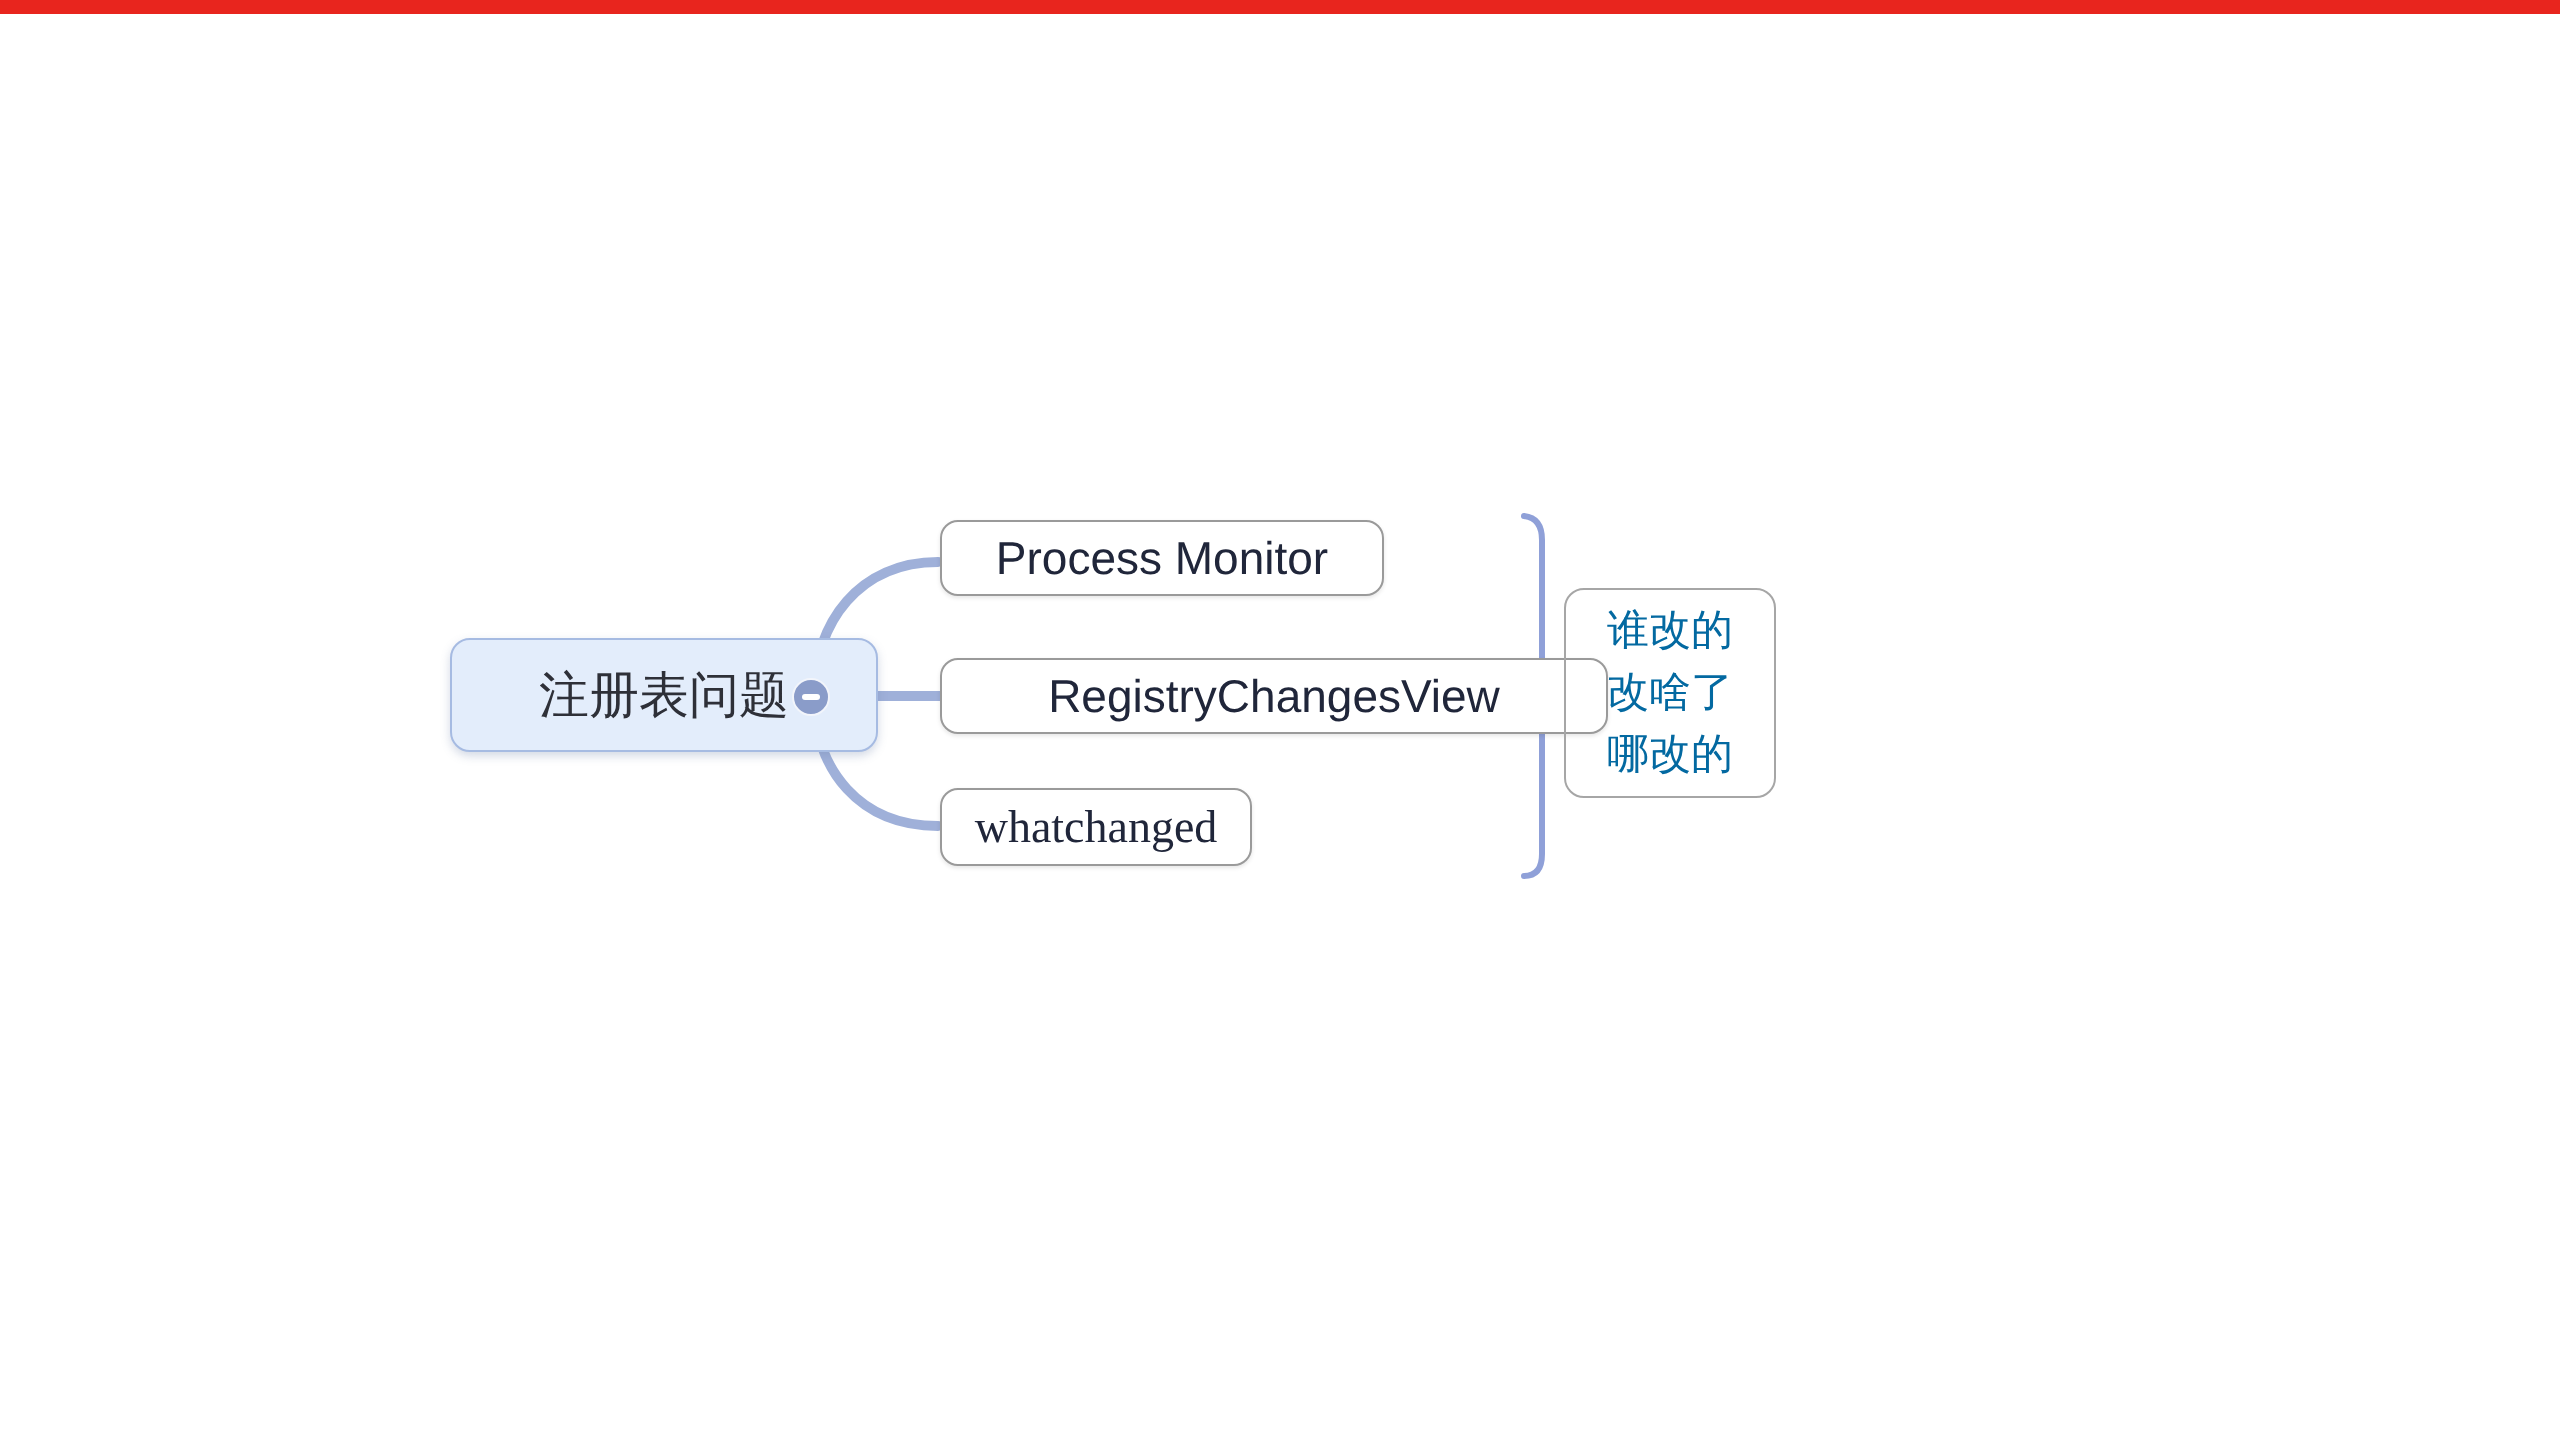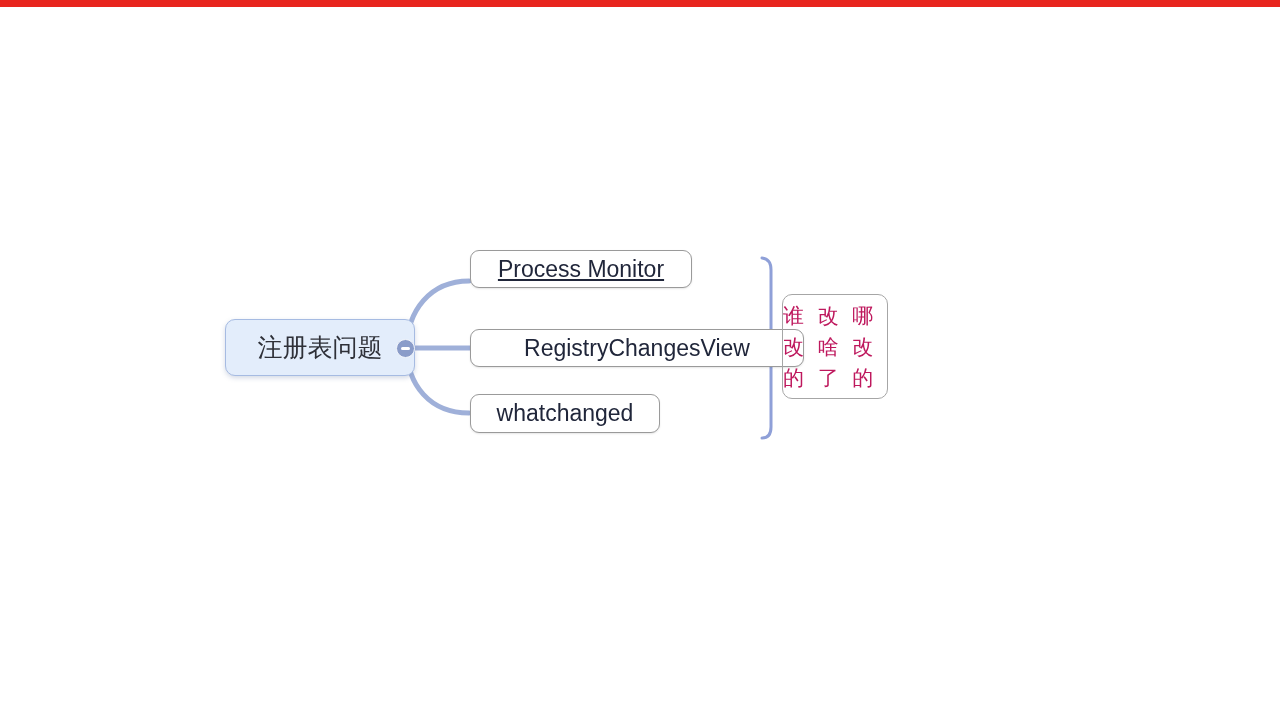--- a/index.html
+++ b/index.html
@@ -21,49 +21,49 @@
     pointer-events: none;
   }
   .node {
     position: absolute;
     display: flex; align-items: center; justify-content: center;
     box-sizing: border-box;
     white-space: nowrap;
     cursor: default;
   }
   .root-node {
-    left: 225px; top: 319px; width: 190px; height: 57px;
+    left: 225px; top: 319px; width: 214px; height: 57px;
     background: #e3edfb;
     border: 1.5px solid #a6bbe2;
     border-radius: 10px;
     font-size: 25px;
     color: #2e3038;
     box-shadow: 0 2px 5px rgba(110, 130, 170, 0.30);
   }
   .child-node {
     background: #ffffff;
     border: 1px solid #9a9a9a;
     border-radius: 9px;
     font-size: 23px;
     color: #20263a;
     box-shadow: 0 1px 2px rgba(0,0,0,0.10);
   }
-  .child-1 { left: 470px; top: 250px; width: 222px; height: 38px; text-decoration: underline; }
+  .child-1 { left: 470px; top: 260px; width: 222px; height: 38px; }
   .child-2 { left: 470px; top: 329px; width: 334px; height: 38px; }
-  .child-3 { left: 470px; top: 394px; width: 190px; height: 39px; }
+  .child-3 { left: 470px; top: 394px; width: 156px; height: 39px; font-family: Liberation Serif, serif; }
   .summary-box {
     position: absolute;
     left: 782px; top: 294px; width: 106px; height: 105px;
     box-sizing: border-box;
     border: 1px solid #a6a6a6;
     border-radius: 10px;
-    display: flex; flex-direction: row;
+    display: flex; flex-direction: column;
     align-items: center; justify-content: center;
     font-size: 21px; line-height: 31px;
-    color: #be185d;
+    color: #0369a1;
   }
   .collapse-btn {
     position: absolute;
     left: 396px; top: 339px;
     width: 17px; height: 17px;
     border-radius: 50%;
     background: #8a9cc9;
     border: 1px solid #f2f5fb;
     box-sizing: content-box;
     display: flex; align-items: center; justify-content: center;

